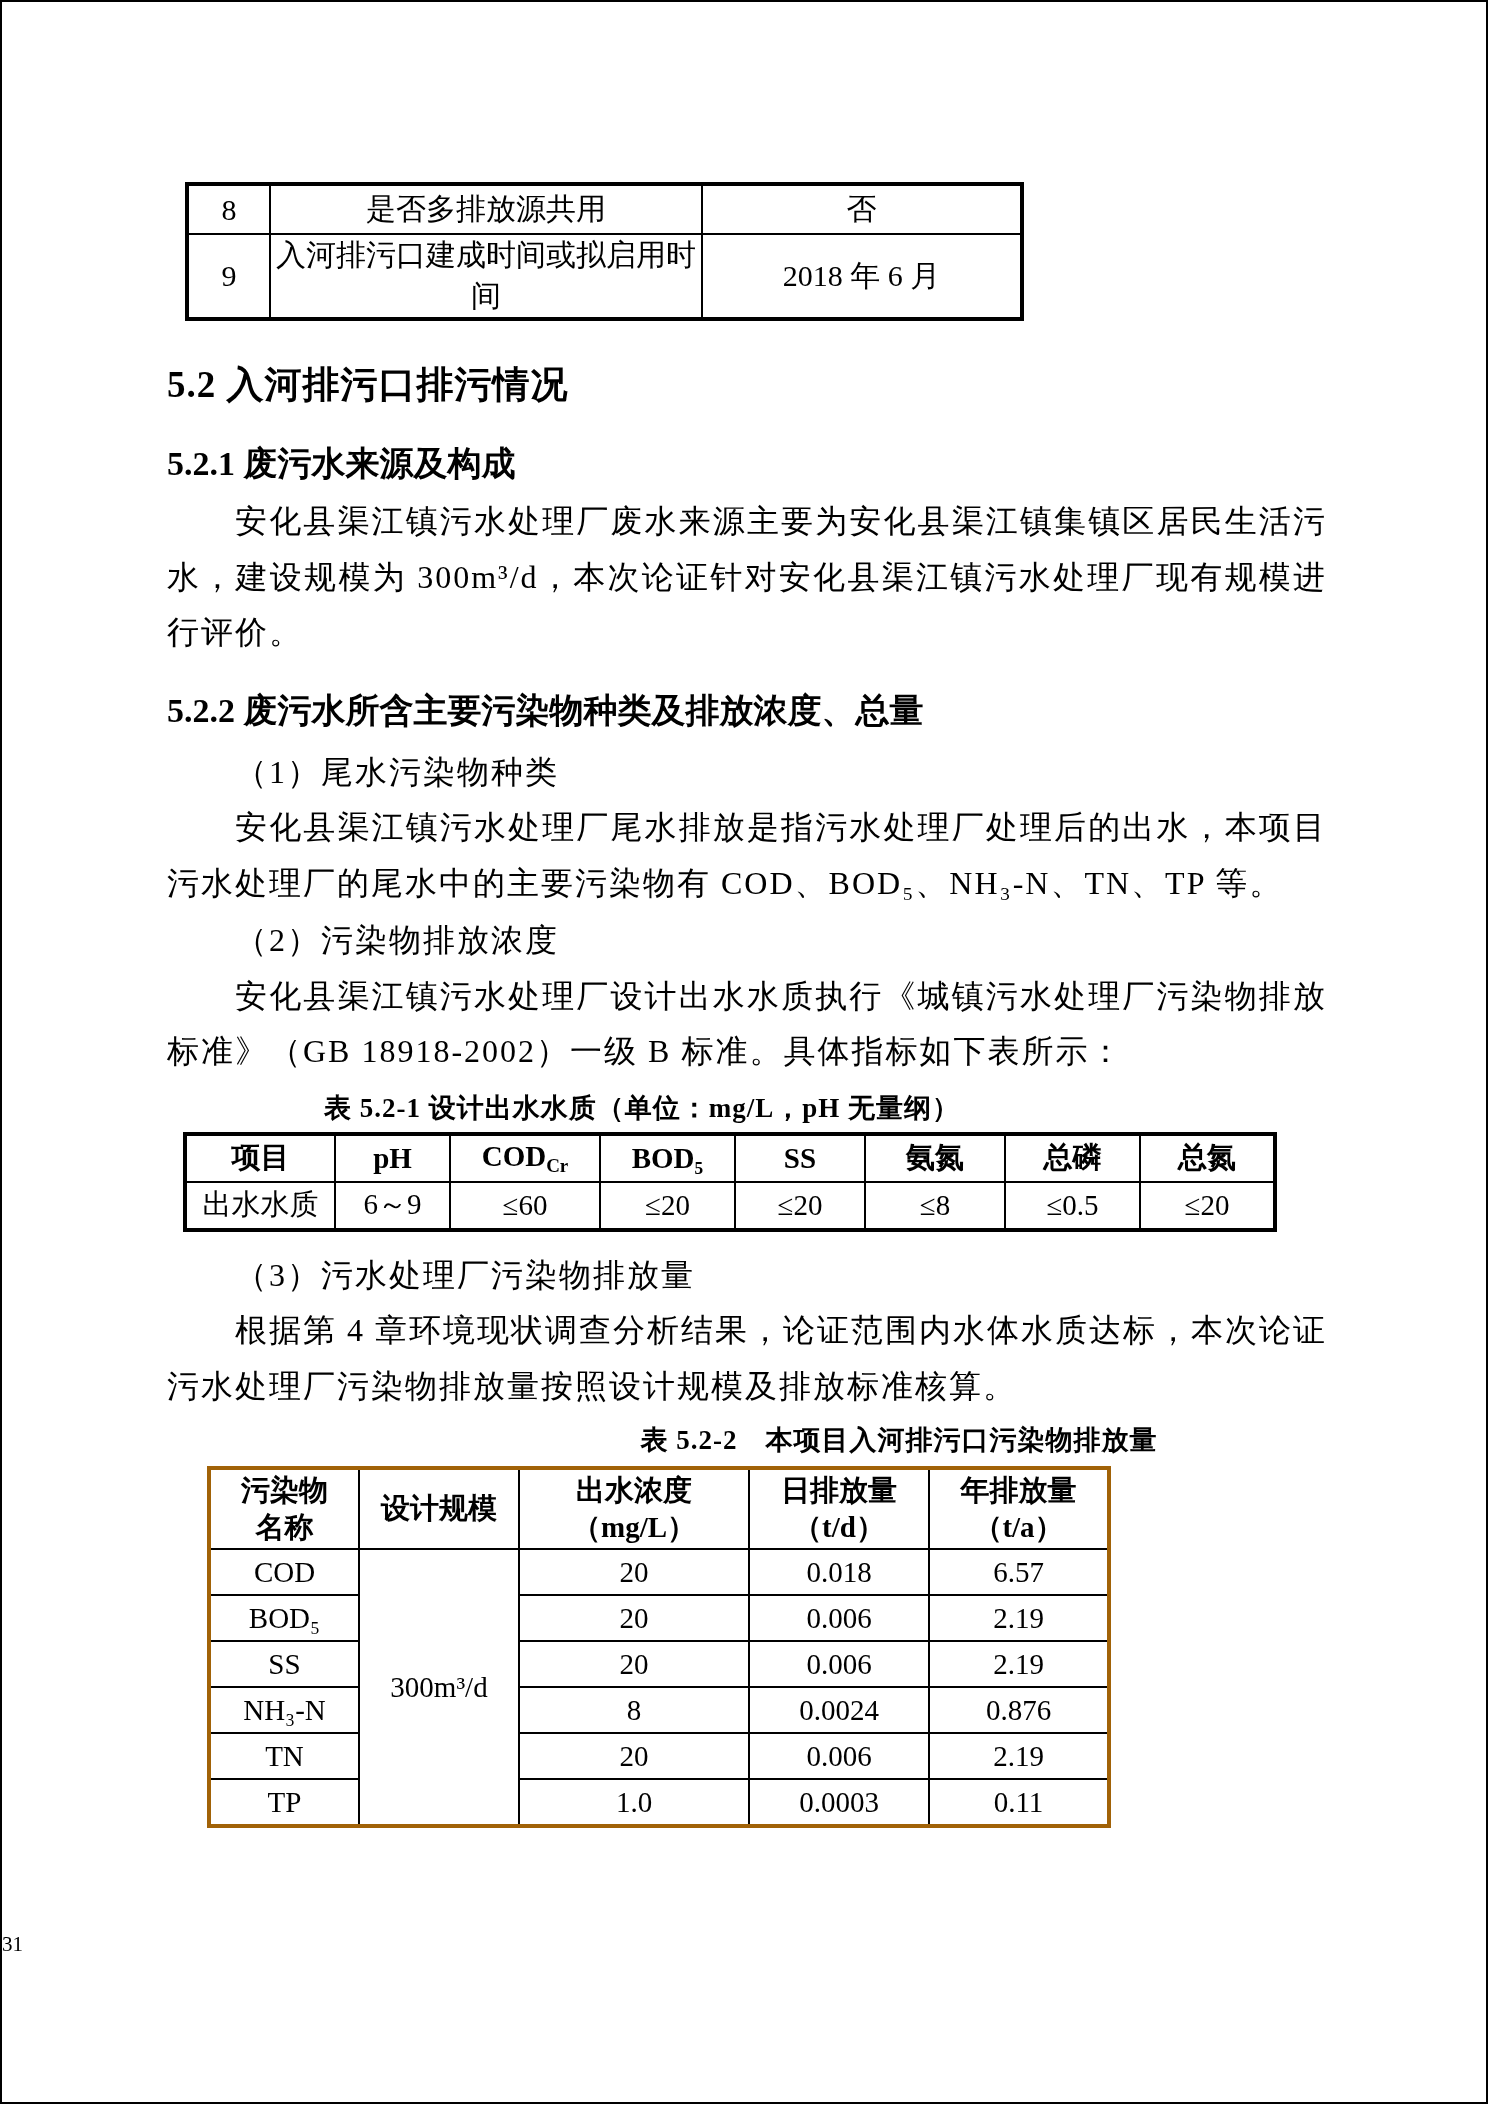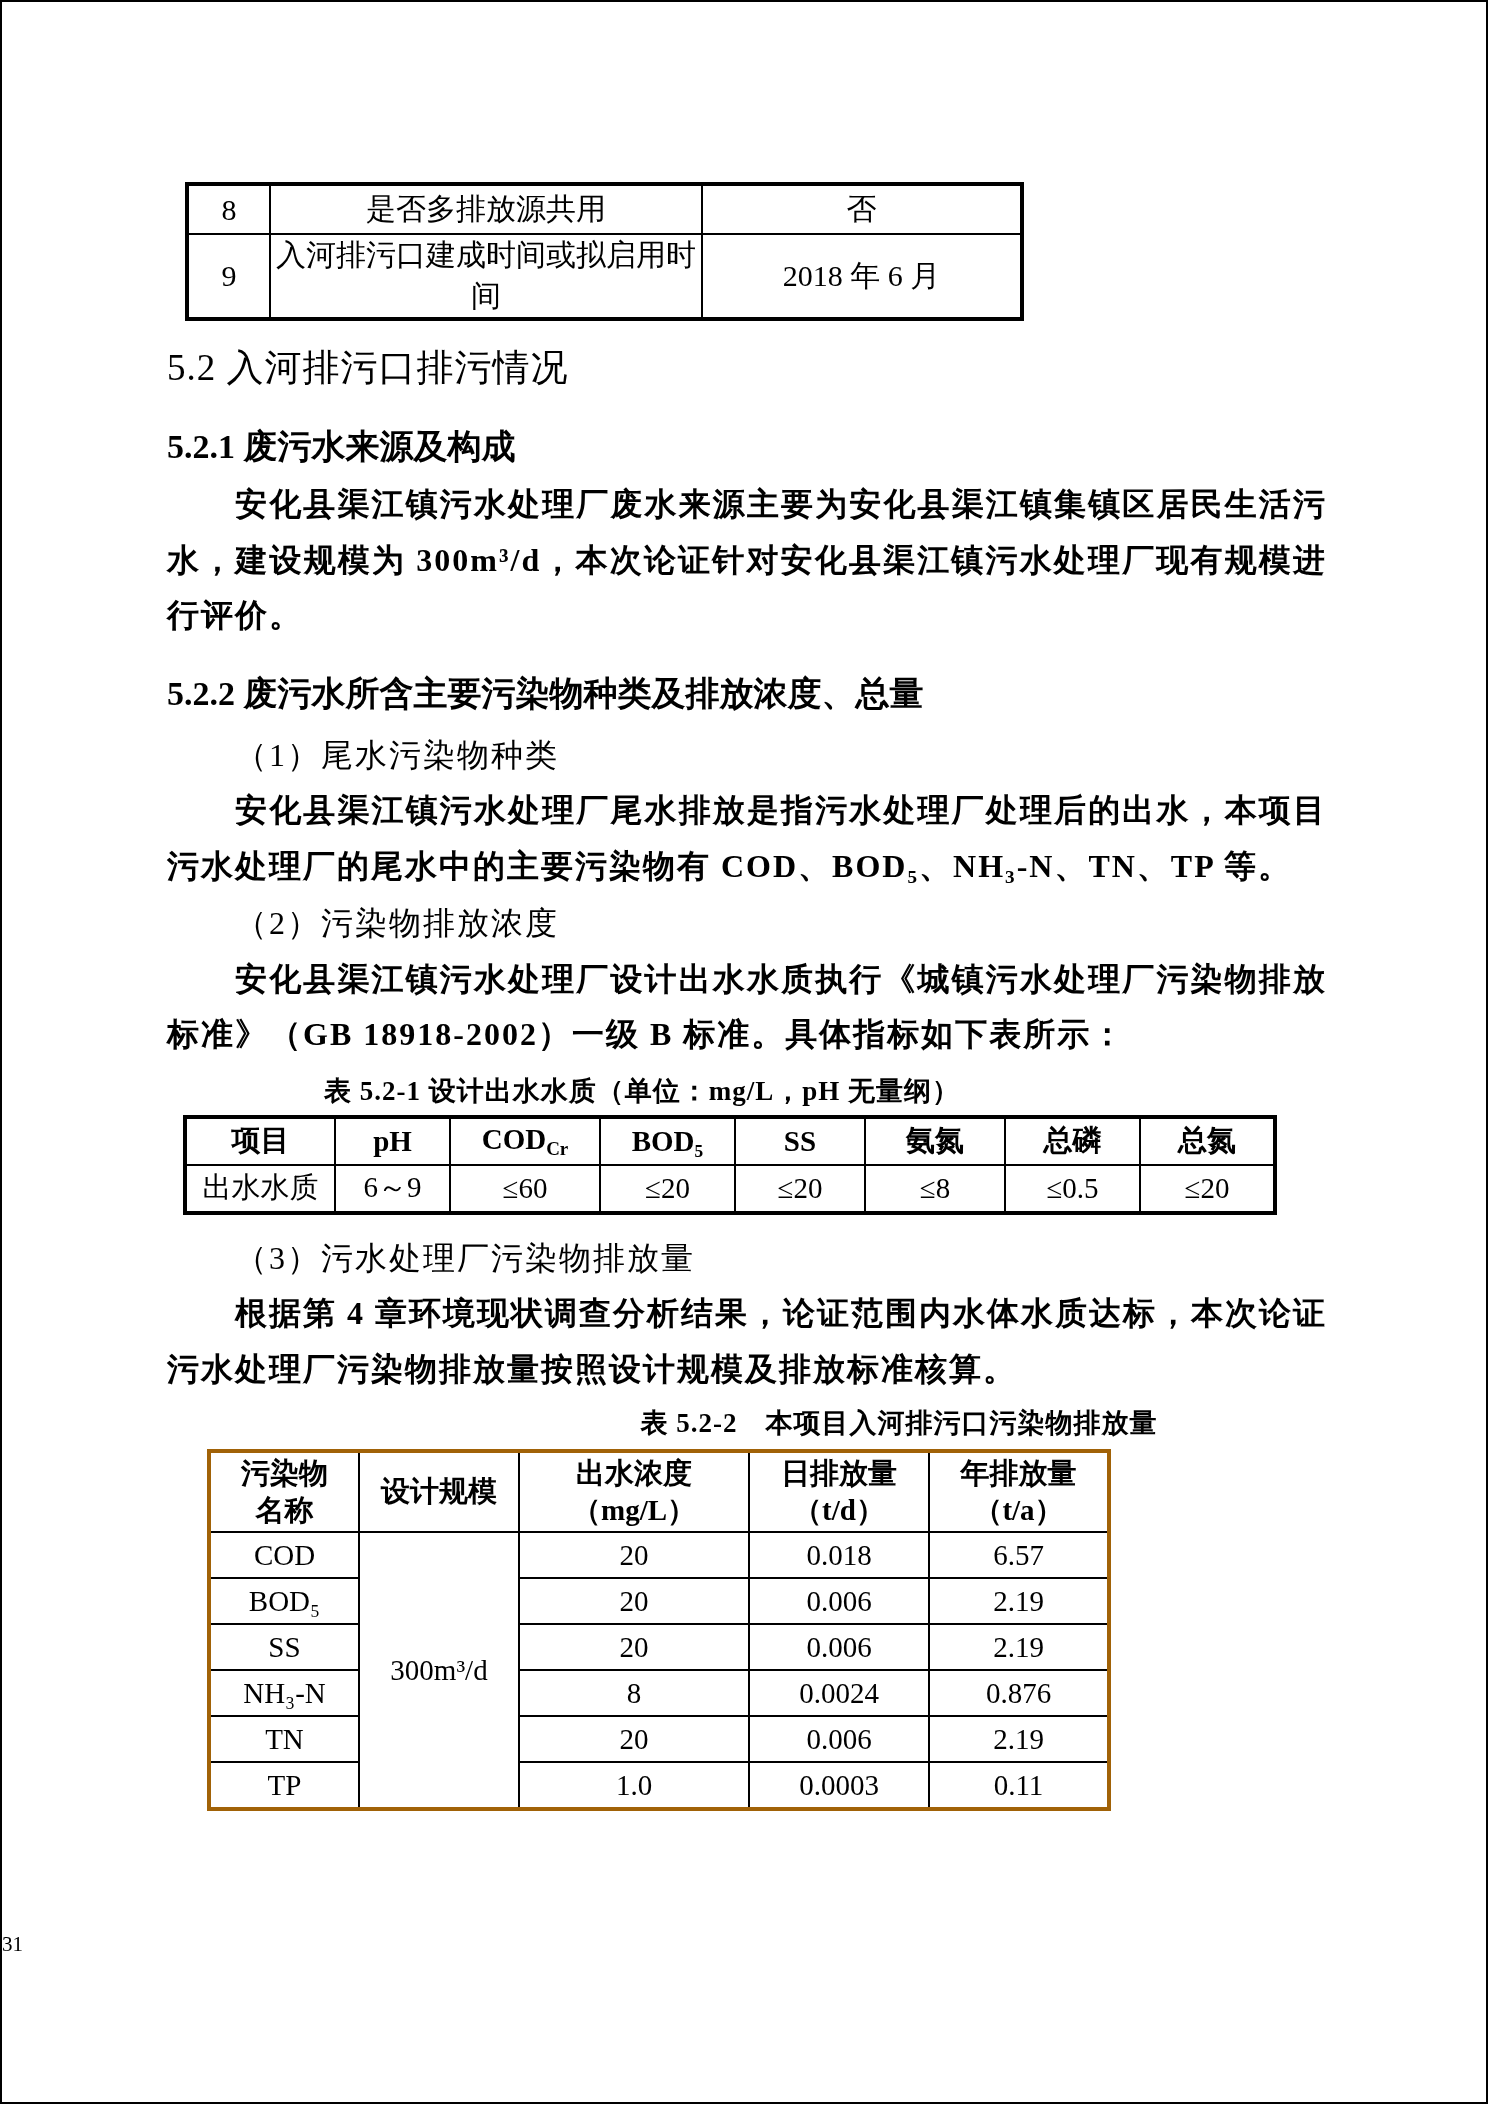--- a/index.html
+++ b/index.html
@@ -11,28 +11,28 @@
     position:relative; overflow:hidden;
     font-family:"Liberation Serif","DejaVu Serif",serif;
   }
   table { border-collapse:collapse; table-layout:fixed; }
   td { vertical-align:middle; text-align:center; padding:0; }
 
   
   .t-top { margin:0 0 0 18px; border:4px solid #000; font-size:30px; width:835px; }
   .t-top td { border:2px solid #000; height:47px; }
 
-  .h52  { margin:22px 0 0 0; font-size:37px; line-height:50px; font-weight:normal; letter-spacing:1px; }
+  .h52  { margin:39px 0 0 0; font-size:37px; line-height:50px; font-weight:bold; letter-spacing:1px; }
   .h521 { margin:30px 0 0 0; font-size:34px; line-height:48px; font-weight:bold; }
   .h522 { margin:26px 0 0 0; font-size:34px; line-height:48px; font-weight:bold; }
 
   p { margin:0; }
   .body {
     width:1160px; font-size:32px; line-height:55.5px; letter-spacing:2px;
-    text-align:justify; text-indent:68px;font-weight:bold;
+    text-align:justify; text-indent:68px;
   }
   .item { width:1160px; font-size:32px; line-height:55.5px; letter-spacing:2px; text-indent:68px; }
   .m6  { margin-top:6px; }  .m10 { margin-top:10px; }
   .m2  { margin-top:2px; }  .m16 { margin-top:16px; }
 
   .caption {
     width:1160px; font-size:27px; font-weight:bold; line-height:36px; letter-spacing:1px;
   }
   .cap1 { margin-top:10px; padding-left:157px; }
   .cap2 { margin-top:8px;  padding-left:152px;text-align:center; }

